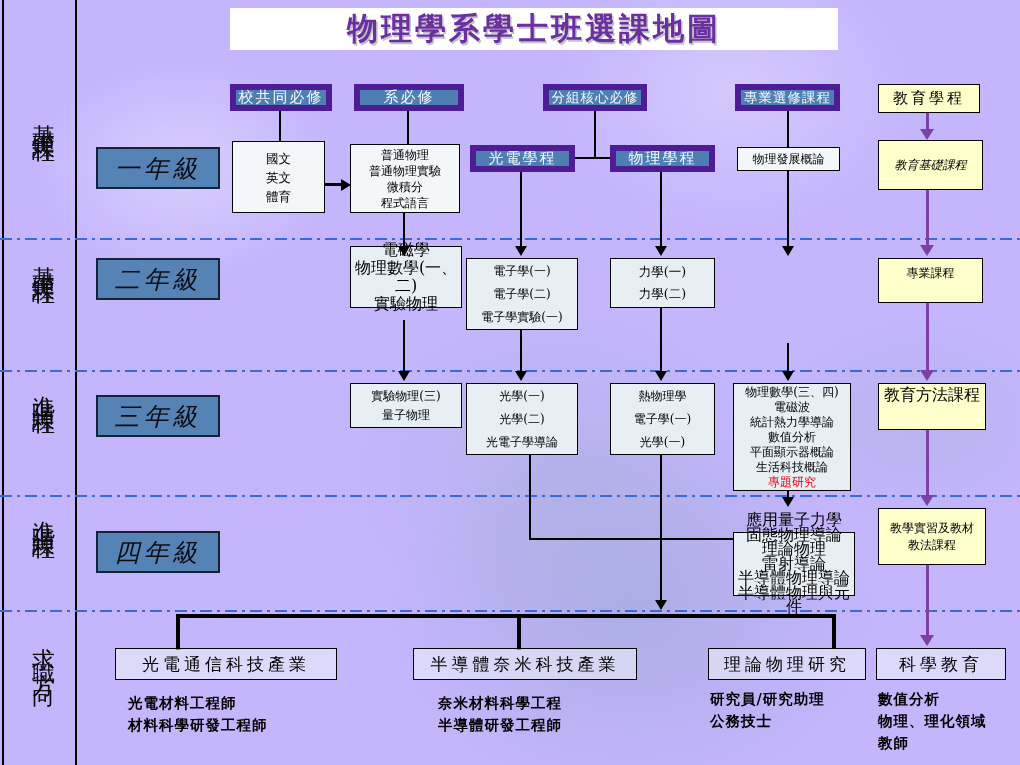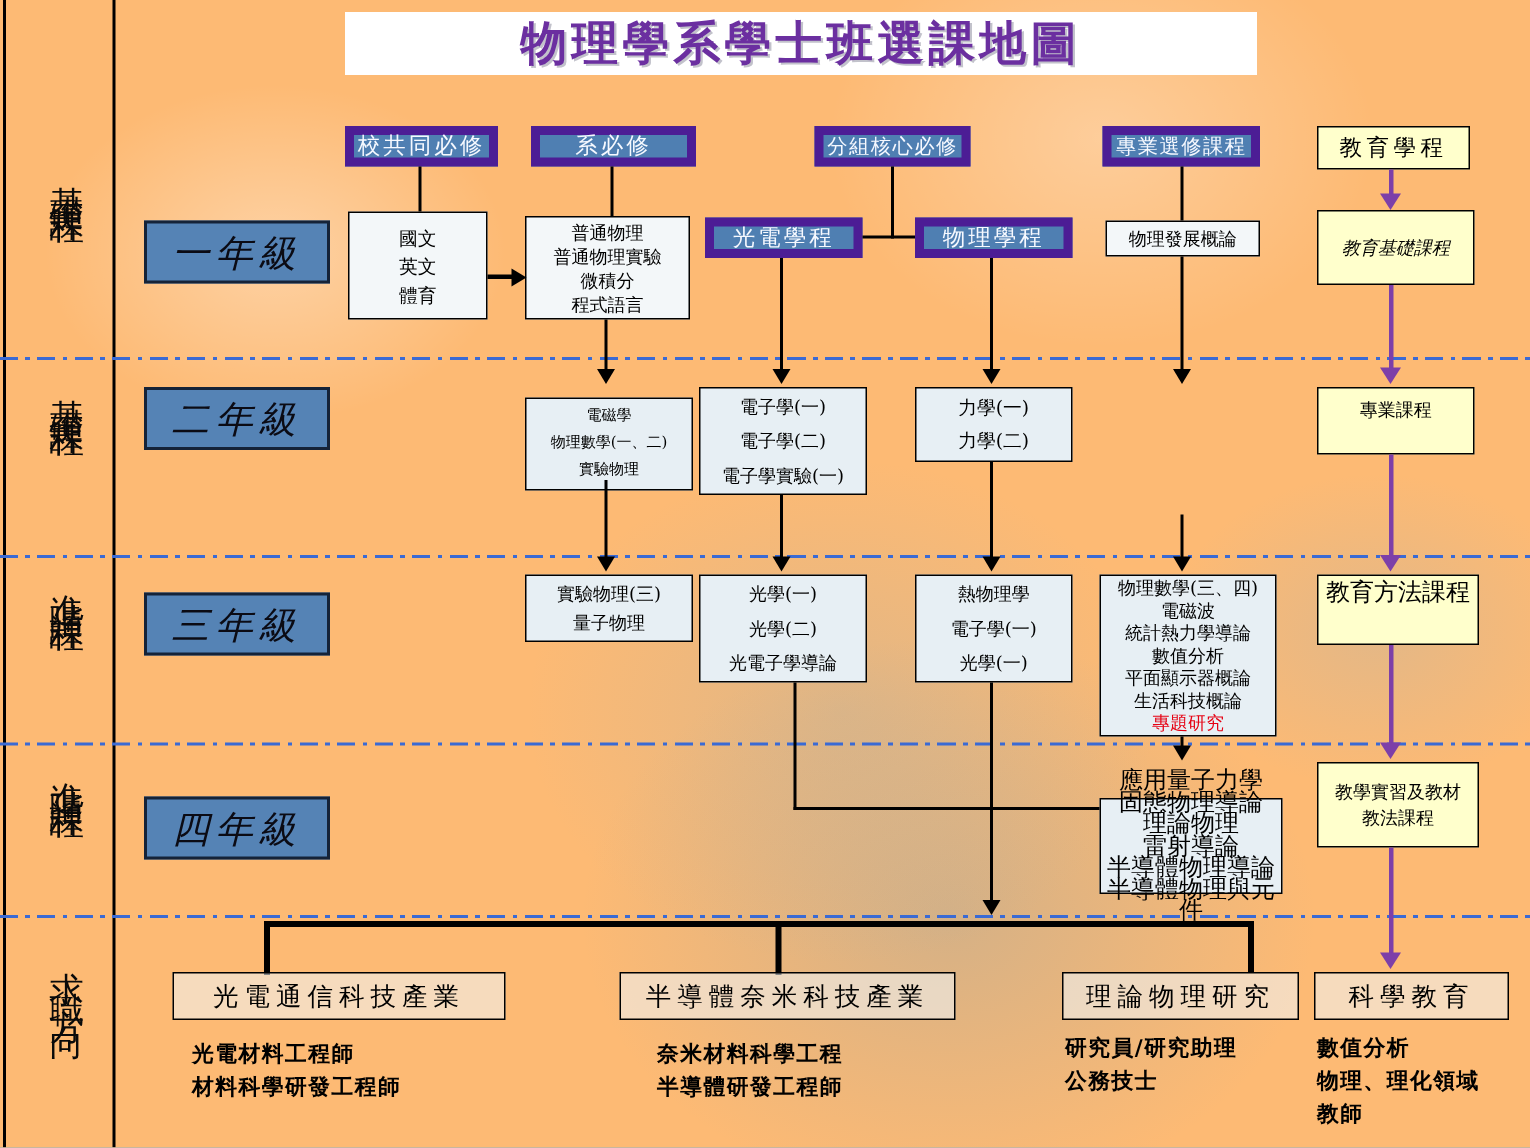--- a/index.html
+++ b/index.html
@@ -1,18 +1,18 @@
 <!DOCTYPE html>
 <html><head>
 <meta charset="utf-8">
 <style>
   html,body{margin:0;padding:0;background:#9fb3bd;}
   .slide{
     position:relative;width:1020px;height:765px;overflow:hidden;
-    background:#fdba74;
+    background:#c4b5fd;
     font-family:"DejaVu Serif","Liberation Serif",serif;
     color:#000;
   }
   
   .slide::before{
     content:"";position:absolute;inset:0;
     background:
       radial-gradient(220px 160px at 18% 22%, rgba(255,255,255,.35), rgba(255,255,255,0) 70%),
       radial-gradient(260px 200px at 72% 12%, rgba(255,255,255,.28), rgba(255,255,255,0) 70%),
       radial-gradient(300px 240px at 55% 62%, rgba(140,170,185,.25), rgba(140,170,185,0) 70%),
@@ -94,21 +94,21 @@
   <div class="abs course white pre" style="left:350px;top:144px;width:110px;height:69px;line-height:16px;font-size:12px;">普通物理
 普通物理實驗
 微積分
 程式語言</div>
   <div class="abs course white pre" style="left:232px;top:141px;width:93px;height:72px;line-height:19px;">國文
 英文
 體育</div>
   <div class="abs course white" style="left:737px;top:147px;width:103px;height:24px;font-size:12px;">物理發展概論</div>
   <div class="abs yellow" style="left:878px;top:140px;width:105px;height:50px;font-size:12px;font-style:italic;">教育基礎課程</div>
 
-  <div class="abs course pre" style="left:350px;top:265px;width:112px;height:62px;line-height:18px;font-size:10px;">電磁學
+  <div class="abs course pre" style="left:350px;top:246px;width:112px;height:62px;line-height:18px;font-size:16px;">電磁學
 物理數學(一、二)
 實驗物理</div>
   <div class="abs course pre" style="left:466px;top:258px;width:112px;height:72px;line-height:23px;font-size:12px;">電子學(一)
 電子學(二)
 電子學實驗(一)</div>
   <div class="abs course pre" style="left:610px;top:258px;width:105px;height:50px;line-height:22px;">力學(一)
 力學(二)</div>
   <div class="abs yellow" style="left:878px;top:258px;width:105px;height:45px;align-items:flex-start;padding-top:6px;font-size:12px;">專業課程</div>
 
   <div class="abs course pre" style="left:350px;top:383px;width:112px;height:45px;line-height:19px;font-size:12px;">實驗物理(三)

